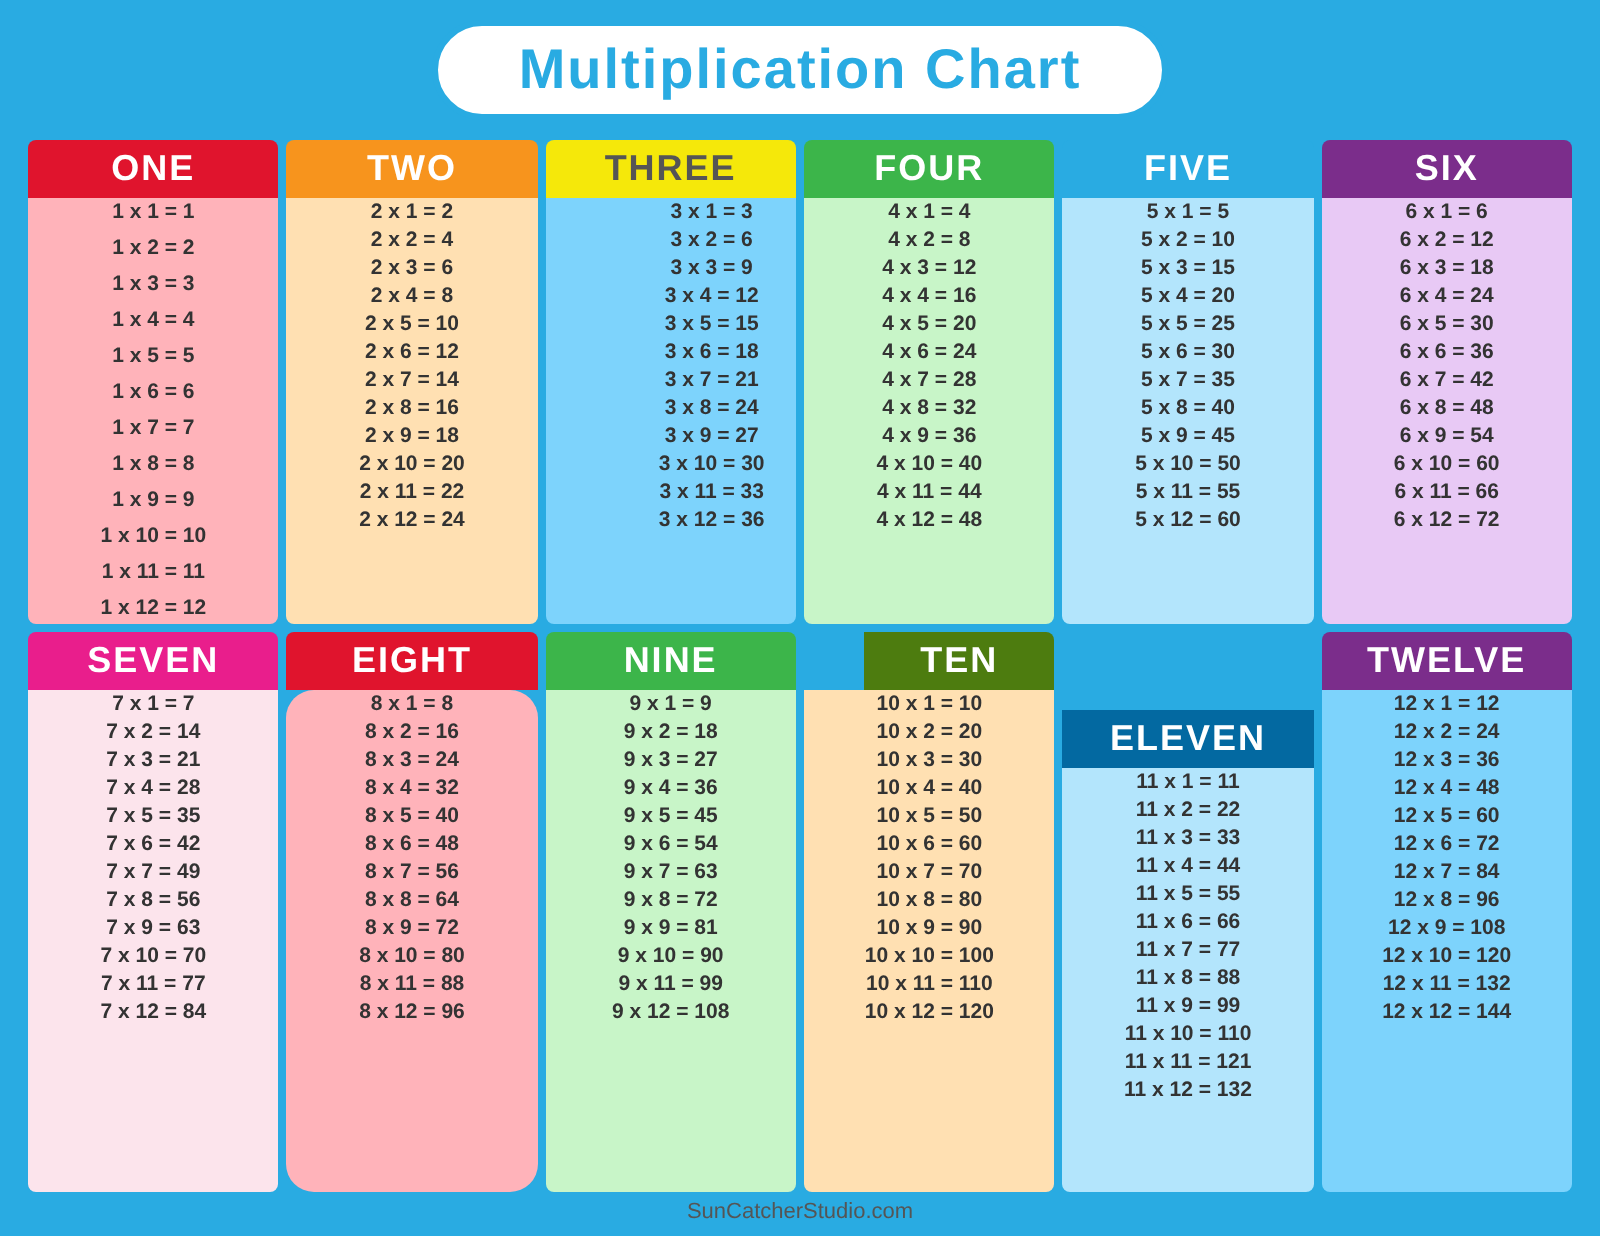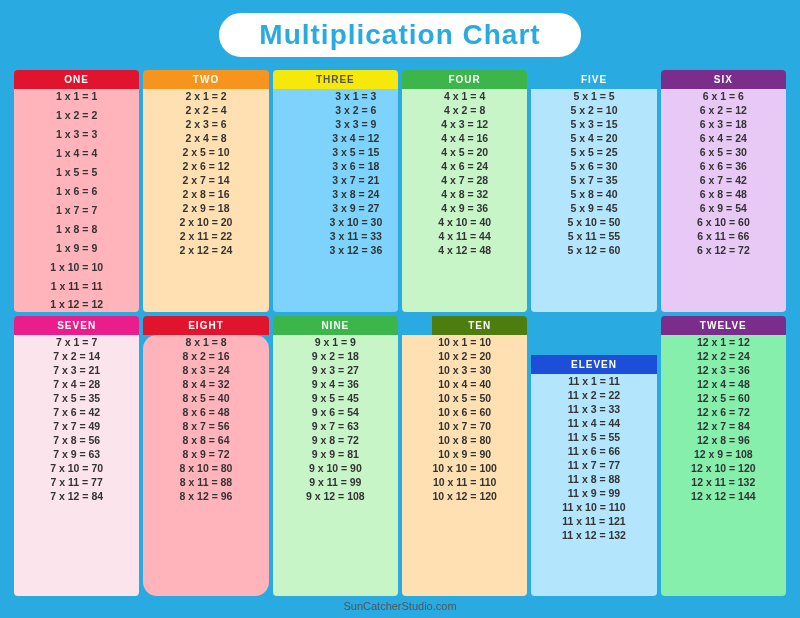--- a/index.html
+++ b/index.html
@@ -35,21 +35,21 @@
     }
     .table-block {
       display: flex;
       flex-direction: column;
       border-radius: 4px;
       overflow: hidden;
     }
     .table-header {
       text-align: center;
       font-weight: bold;
-      font-size: 10px;
+      font-size: 18px;
       color: white;
       padding: 4px 2px;
       letter-spacing: 1px;
     }
     .table-body {
       flex: 1;
       display: flex;
       flex-direction: column;
     }
     .table-row {
@@ -90,25 +90,25 @@
 
     .block-eight .table-header { background-color: #e0142d; }
     .block-eight .table-body { background-color: #ffb3ba; border-radius: 14px; }
 
     .block-nine .table-header { background-color: #3cb54a; }
     .block-nine .table-body { background-color: #c8f5c8; }
 
     .block-ten .table-header { background-color: #4d7c0f; margin-left: 30px; }
     .block-ten .table-body { background-color: #ffe0b2; }
 
-    .block-eleven .table-header { background-color: #1d4ed8; margin-top: 39px; }
+    .block-eleven .table-header { background-color: #0369a1; margin-top: 39px; }
     .block-eleven .table-body { background-color: #b3e5fc; }
 
     .block-twelve .table-header { background-color: #7b2d8b; }
-    .block-twelve .table-body { background-color: #86efac; }
+    .block-twelve .table-body { background-color: #7dd3fc; }
   </style>
 </head>
 <body>
 
 <div class="title-container">
   <span class="title">Multiplication Chart</span>
 </div>
 
 <div class="chart-grid" id="chart-grid">
 <div class="table-block block-one">

